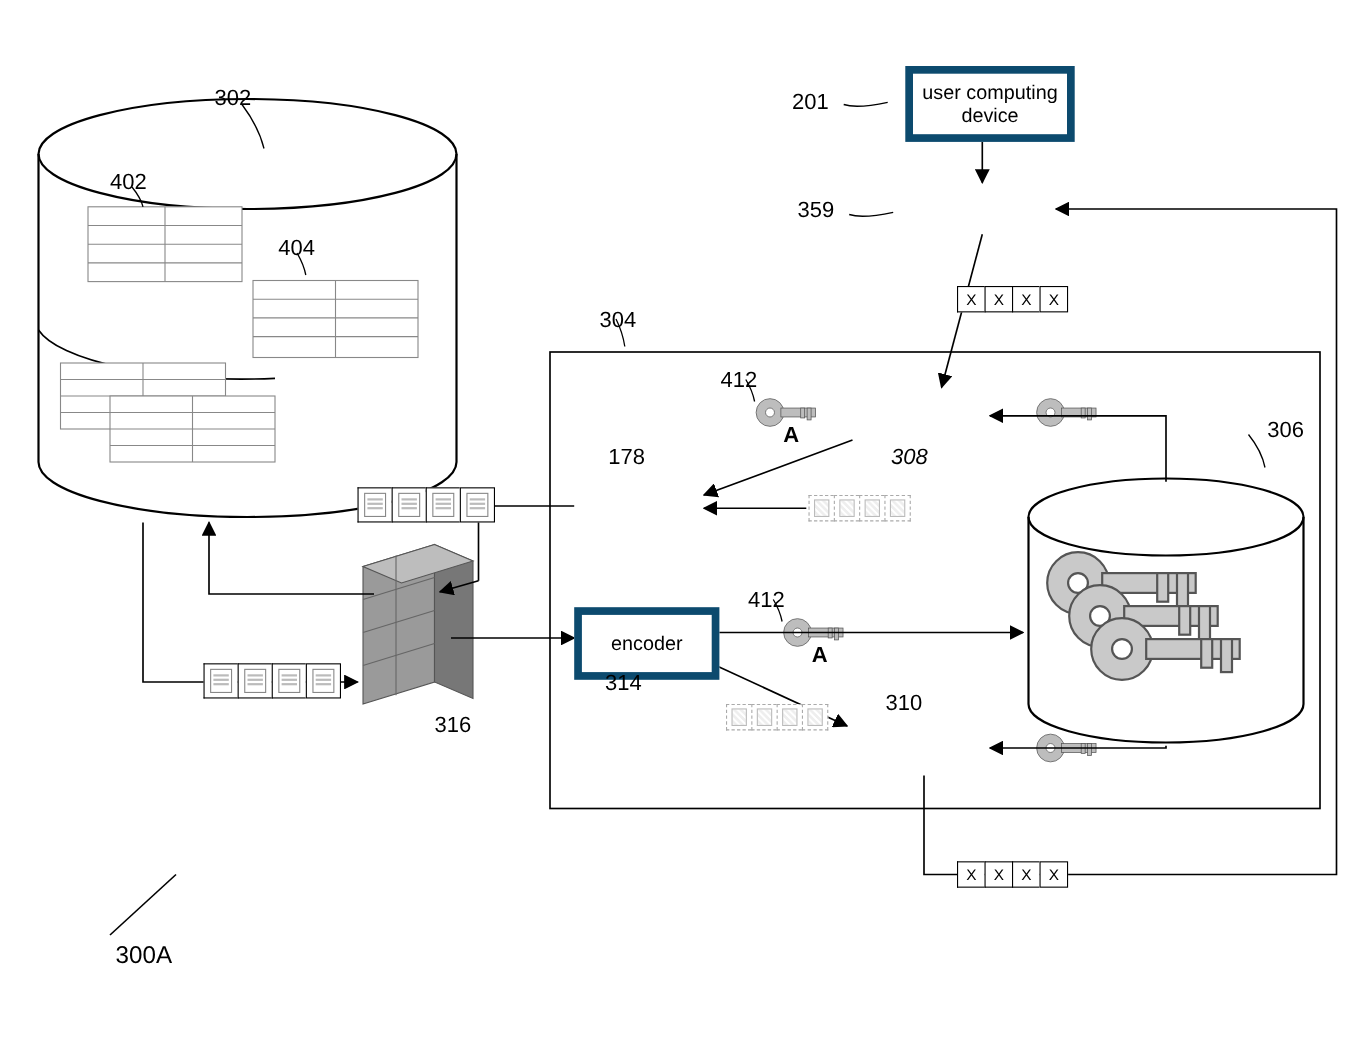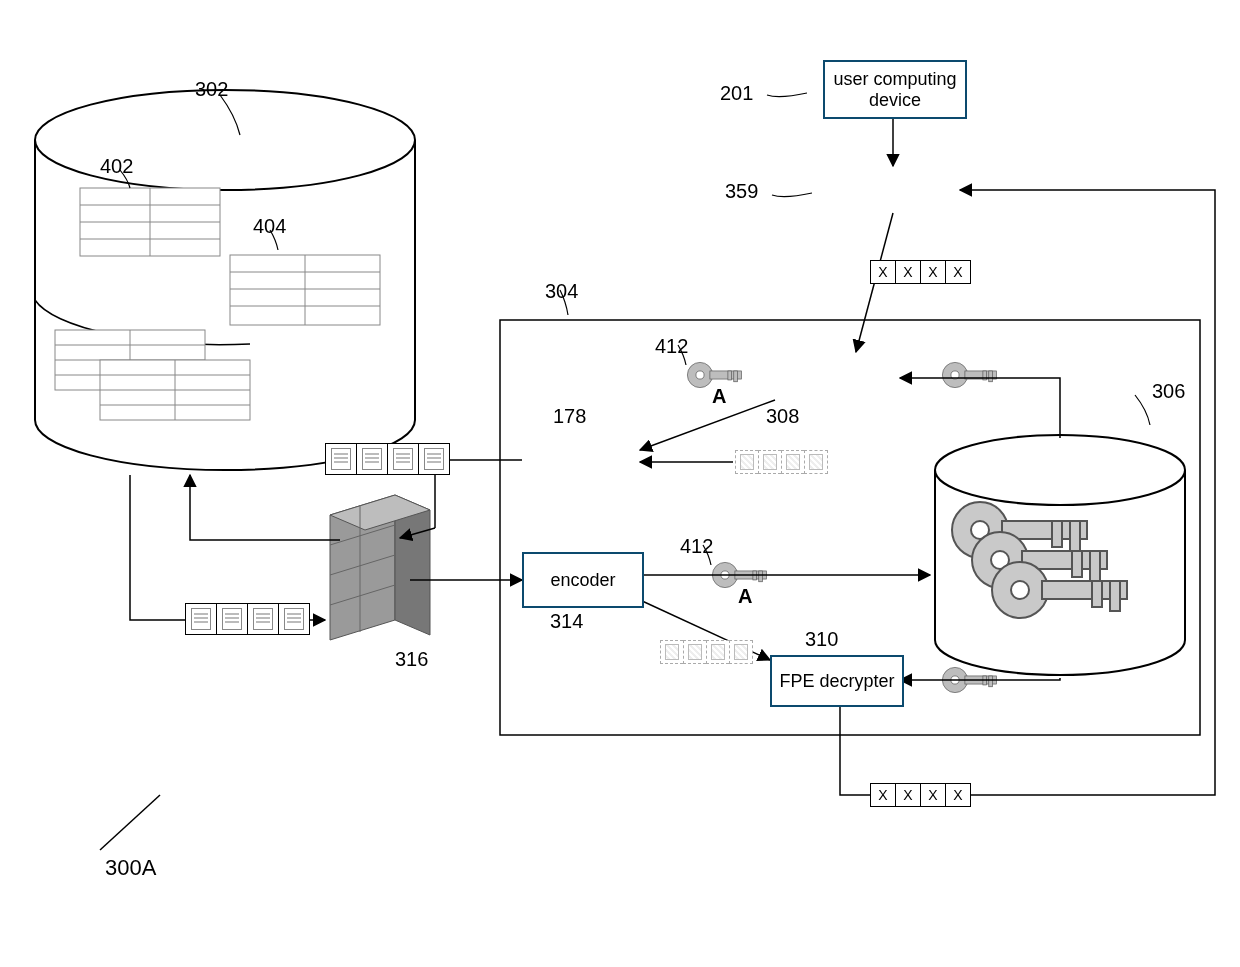--- a/index.html
+++ b/index.html
@@ -10,21 +10,21 @@
     font-size: 18px;
     color: #000;
   }
   .stage {
     position: relative;
     width: 1240px;
     height: 967px;
   }
   .box {
     position: absolute;
-    border: 2px solid #0c4a6e;
+    border: 7px solid #0c4a6e;
     background: #fff;
     display: flex;
     align-items: center;
     justify-content: center;
     text-align: center;
   }
   .label {
     position: absolute;
     font-size: 20px;
   }
@@ -264,21 +264,21 @@
 
 <div class="x-strip" style="left:870px; top:260px;">
   <div class="x-cell">X</div>
   <div class="x-cell">X</div>
   <div class="x-cell">X</div>
   <div class="x-cell">X</div>
 </div>
 
 <div class="label" style="left:545px; top:280px;">304</div>
 
-<div class="label" style="left:766px; top:405px;">308</div>
+<div class="label" style="left:810px; top:405px;font-style:italic;">308</div>
 
 <div class="label" style="left:655px; top:335px;">412</div>
 <div class="label" style="left:712px; top:385px; font-weight:bold;">A</div>
 
 <div class="label" style="left:553px; top:405px;">178</div>
 
 <div class="ct-strip" style="left:735px; top:450px;">
   <div class="ct-cell">
         <div class="ct-inner"></div>
       </div>
@@ -309,23 +309,20 @@
         <div class="ct-inner"></div>
       </div>
   <div class="ct-cell">
         <div class="ct-inner"></div>
       </div>
   <div class="ct-cell">
         <div class="ct-inner"></div>
       </div>
 </div>
 
-<div class="box" style="left:770px; top:655px; width:130px; height:48px;">
-  <span>FPE decrypter</span>
-</div>
 <div class="label" style="left:805px; top:628px;">310</div>
 
 <div class="label" style="left:1152px; top:380px;">306</div>
 
 <div class="x-strip" style="left:870px; top:783px;">
   <div class="x-cell">X</div>
   <div class="x-cell">X</div>
   <div class="x-cell">X</div>
   <div class="x-cell">X</div>
 </div>

